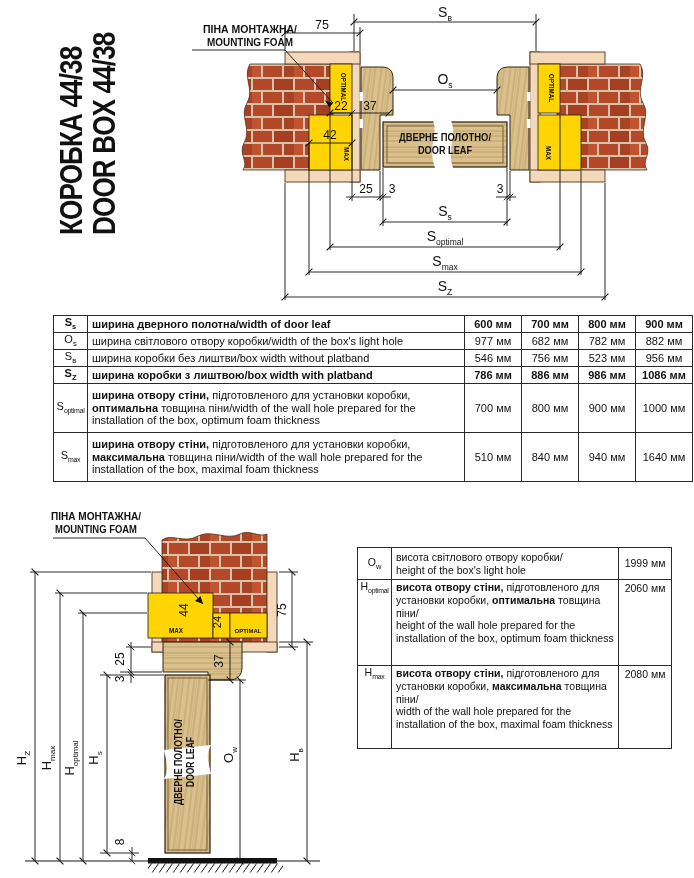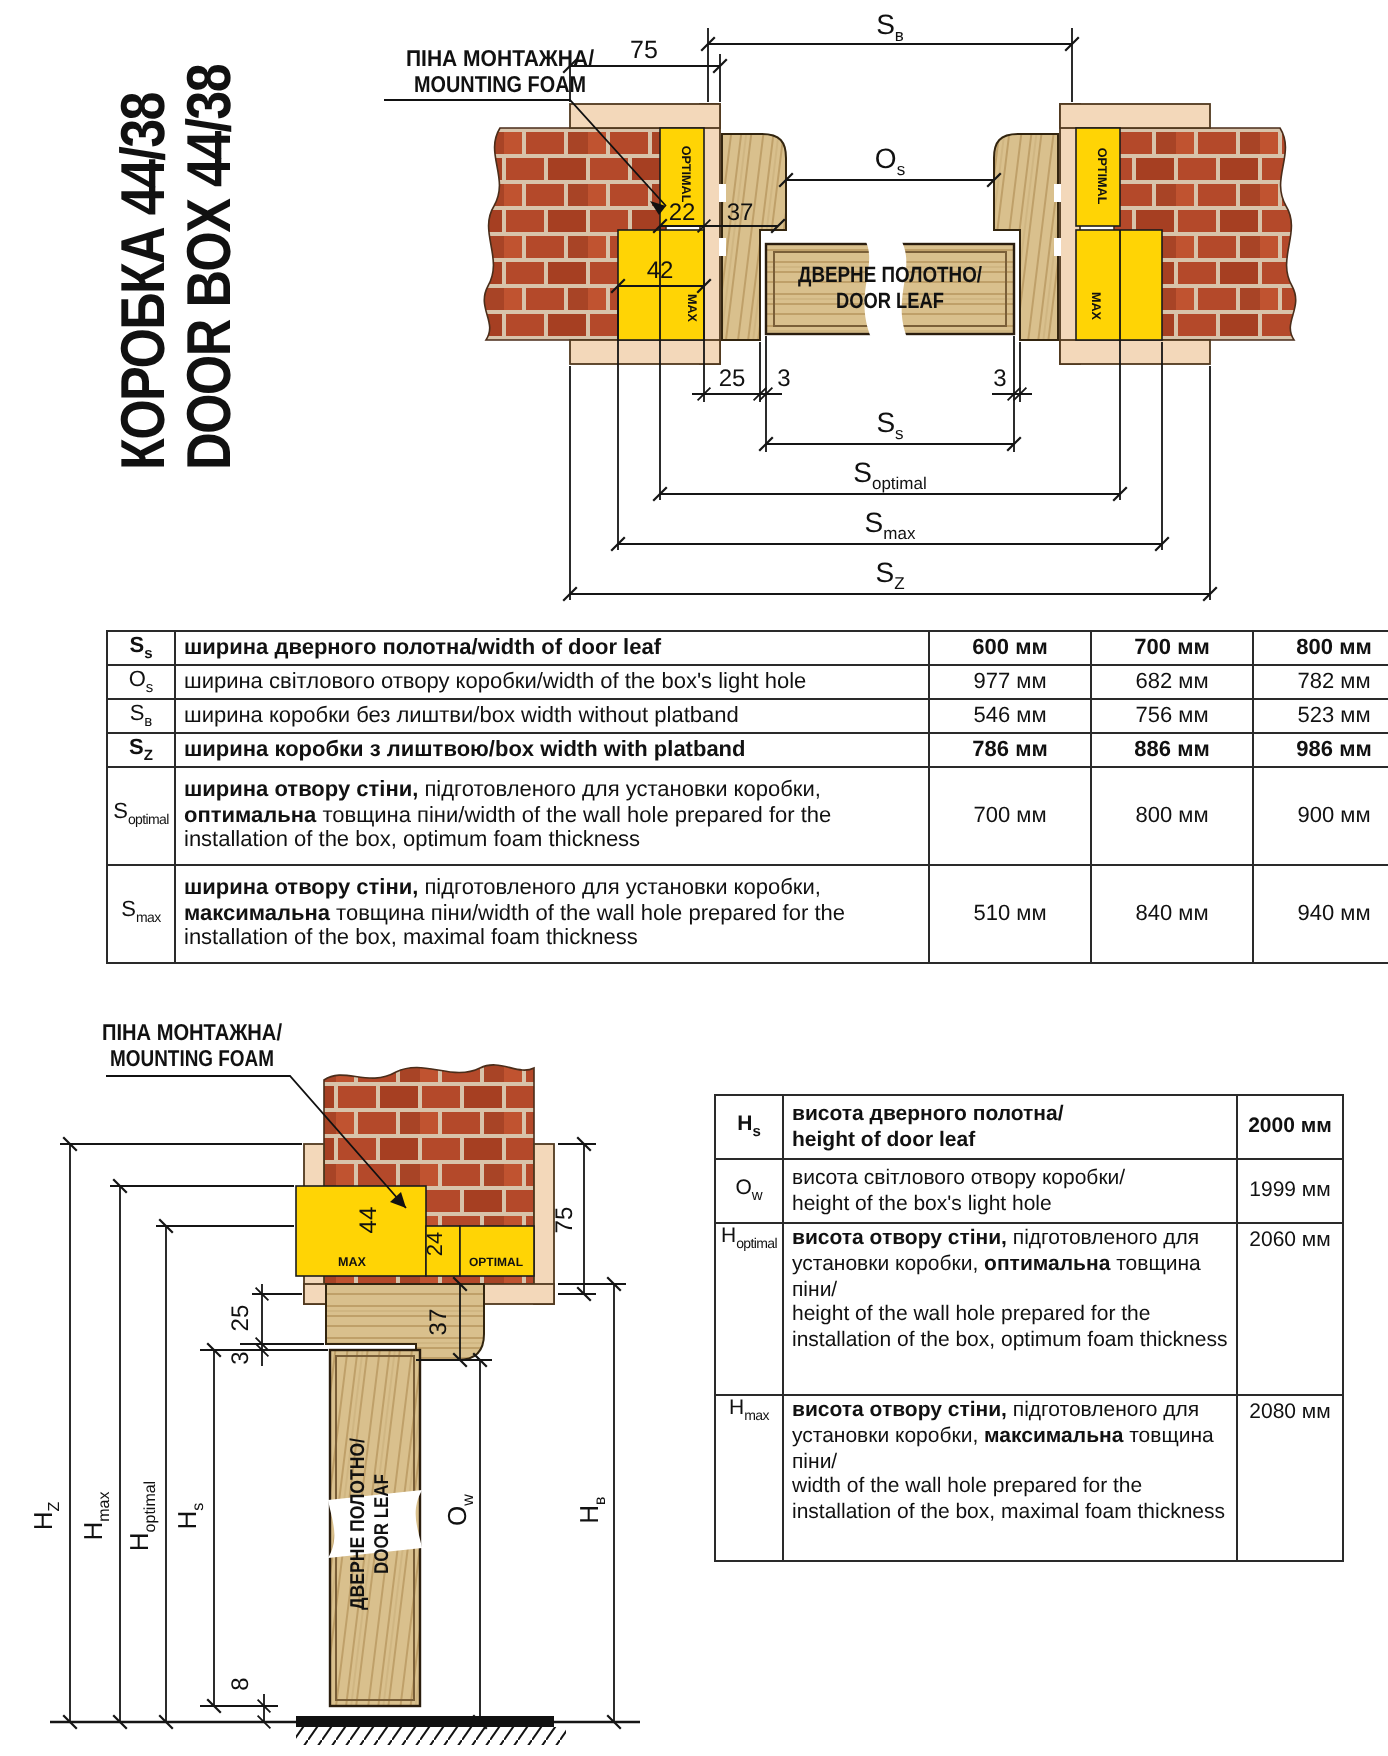--- a/index.html
+++ b/index.html
@@ -11,21 +11,21 @@
   .title-wrap{position:absolute;left:56px;top:16px;width:84px;height:238px}
   .title-rot{position:absolute;left:50%;top:50%;width:238px;height:84px;
     transform:translate(-50%,-50%) rotate(-90deg) scaleX(0.84);
     font-weight:bold;font-size:31px;line-height:1.05;letter-spacing:-1px;white-space:nowrap;text-align:left}
   
   table{border-collapse:collapse;table-layout:fixed}
   td{border:1px solid #2a2a2a;overflow:hidden}
   .t1{position:absolute;left:53px;top:315px;width:610px;font-size:11px;line-height:1.15}
   .t1 td.sym{width:33px;text-align:center;padding:0}
   .t1 td.desc{width:368px;padding:1px 4px}
-  .t1 td.val{width:52px;text-align:center;padding:0 14px;white-space:nowrap}
+  .t1 td.val{width:52px;text-align:center;padding:0 2px;white-space:nowrap}
   .t1 tr.short td{height:14px}
   .t1 tr.tall td{height:46px}
   .t2{position:absolute;left:357px;top:547px;width:301px;font-size:10.5px;line-height:1.22}
   .t2 td.sym{width:33px;text-align:center;padding:0}
   .t2 td.desc{width:218px;padding:1px 4px}
   .t2 td.val{width:50px;text-align:center;padding:0 1px;white-space:nowrap}
   .t2 tr.r1 td{height:29px}.t2 tr.r2 td{height:29px}.t2 tr.r3 td{height:28px}.t2 tr.r4 td{height:28px}
   .t2 tr.r5 td{height:83px}.t2 tr.r6 td{height:80px}
   .t2 tr.top td{vertical-align:top}
   .t2 tr.top td.val{padding-top:2px}
@@ -300,28 +300,20 @@
     <text transform="rotate(-90 233 265)" x="233" y="265" text-anchor="middle" font-size="13"><tspan>O</tspan><tspan dy="3.5" font-size="8">w</tspan></text>
     <text transform="rotate(-90 299 265)" x="299" y="265" text-anchor="middle" font-size="13"><tspan>H</tspan><tspan dy="3.5" font-size="8">в</tspan></text>
     <text transform="rotate(-90 26 268)" x="26" y="268" text-anchor="middle" font-size="13"><tspan>H</tspan><tspan dy="3.5" font-size="8">Z</tspan></text>
     <text transform="rotate(-90 51 268)" x="51" y="268" text-anchor="middle" font-size="13"><tspan>H</tspan><tspan dy="3.5" font-size="8">max</tspan></text>
     <text transform="rotate(-90 74 268)" x="74" y="268" text-anchor="middle" font-size="13"><tspan>H</tspan><tspan dy="3.5" font-size="8">optimal</tspan></text>
     <text transform="rotate(-90 98 268)" x="98" y="268" text-anchor="middle" font-size="13"><tspan>H</tspan><tspan dy="3.5" font-size="8">s</tspan></text>
   </svg>
 
   <table class="t2">
     <tbody>
-        <tr class="r1 b">
-      <td class="sym"><span>H</span><sub>s</sub></td>
-      <td class="desc">
-            <div>висота дверного полотна/</div>
-            <div>height of door leaf</div>
-          </td>
-      <td class="val">2000 мм</td>
-    </tr>
     <tr class="r2">
       <td class="sym"><span>O</span><sub>w</sub></td>
       <td class="desc">
             <div>висота світлового отвору коробки/</div>
             <div>height of the box's light hole</div>
           </td>
       <td class="val">1999 мм</td>
     </tr>
     <tr class="r5 top">
       <td class="sym"><span>H</span><sub class="long">optimal</sub></td>

